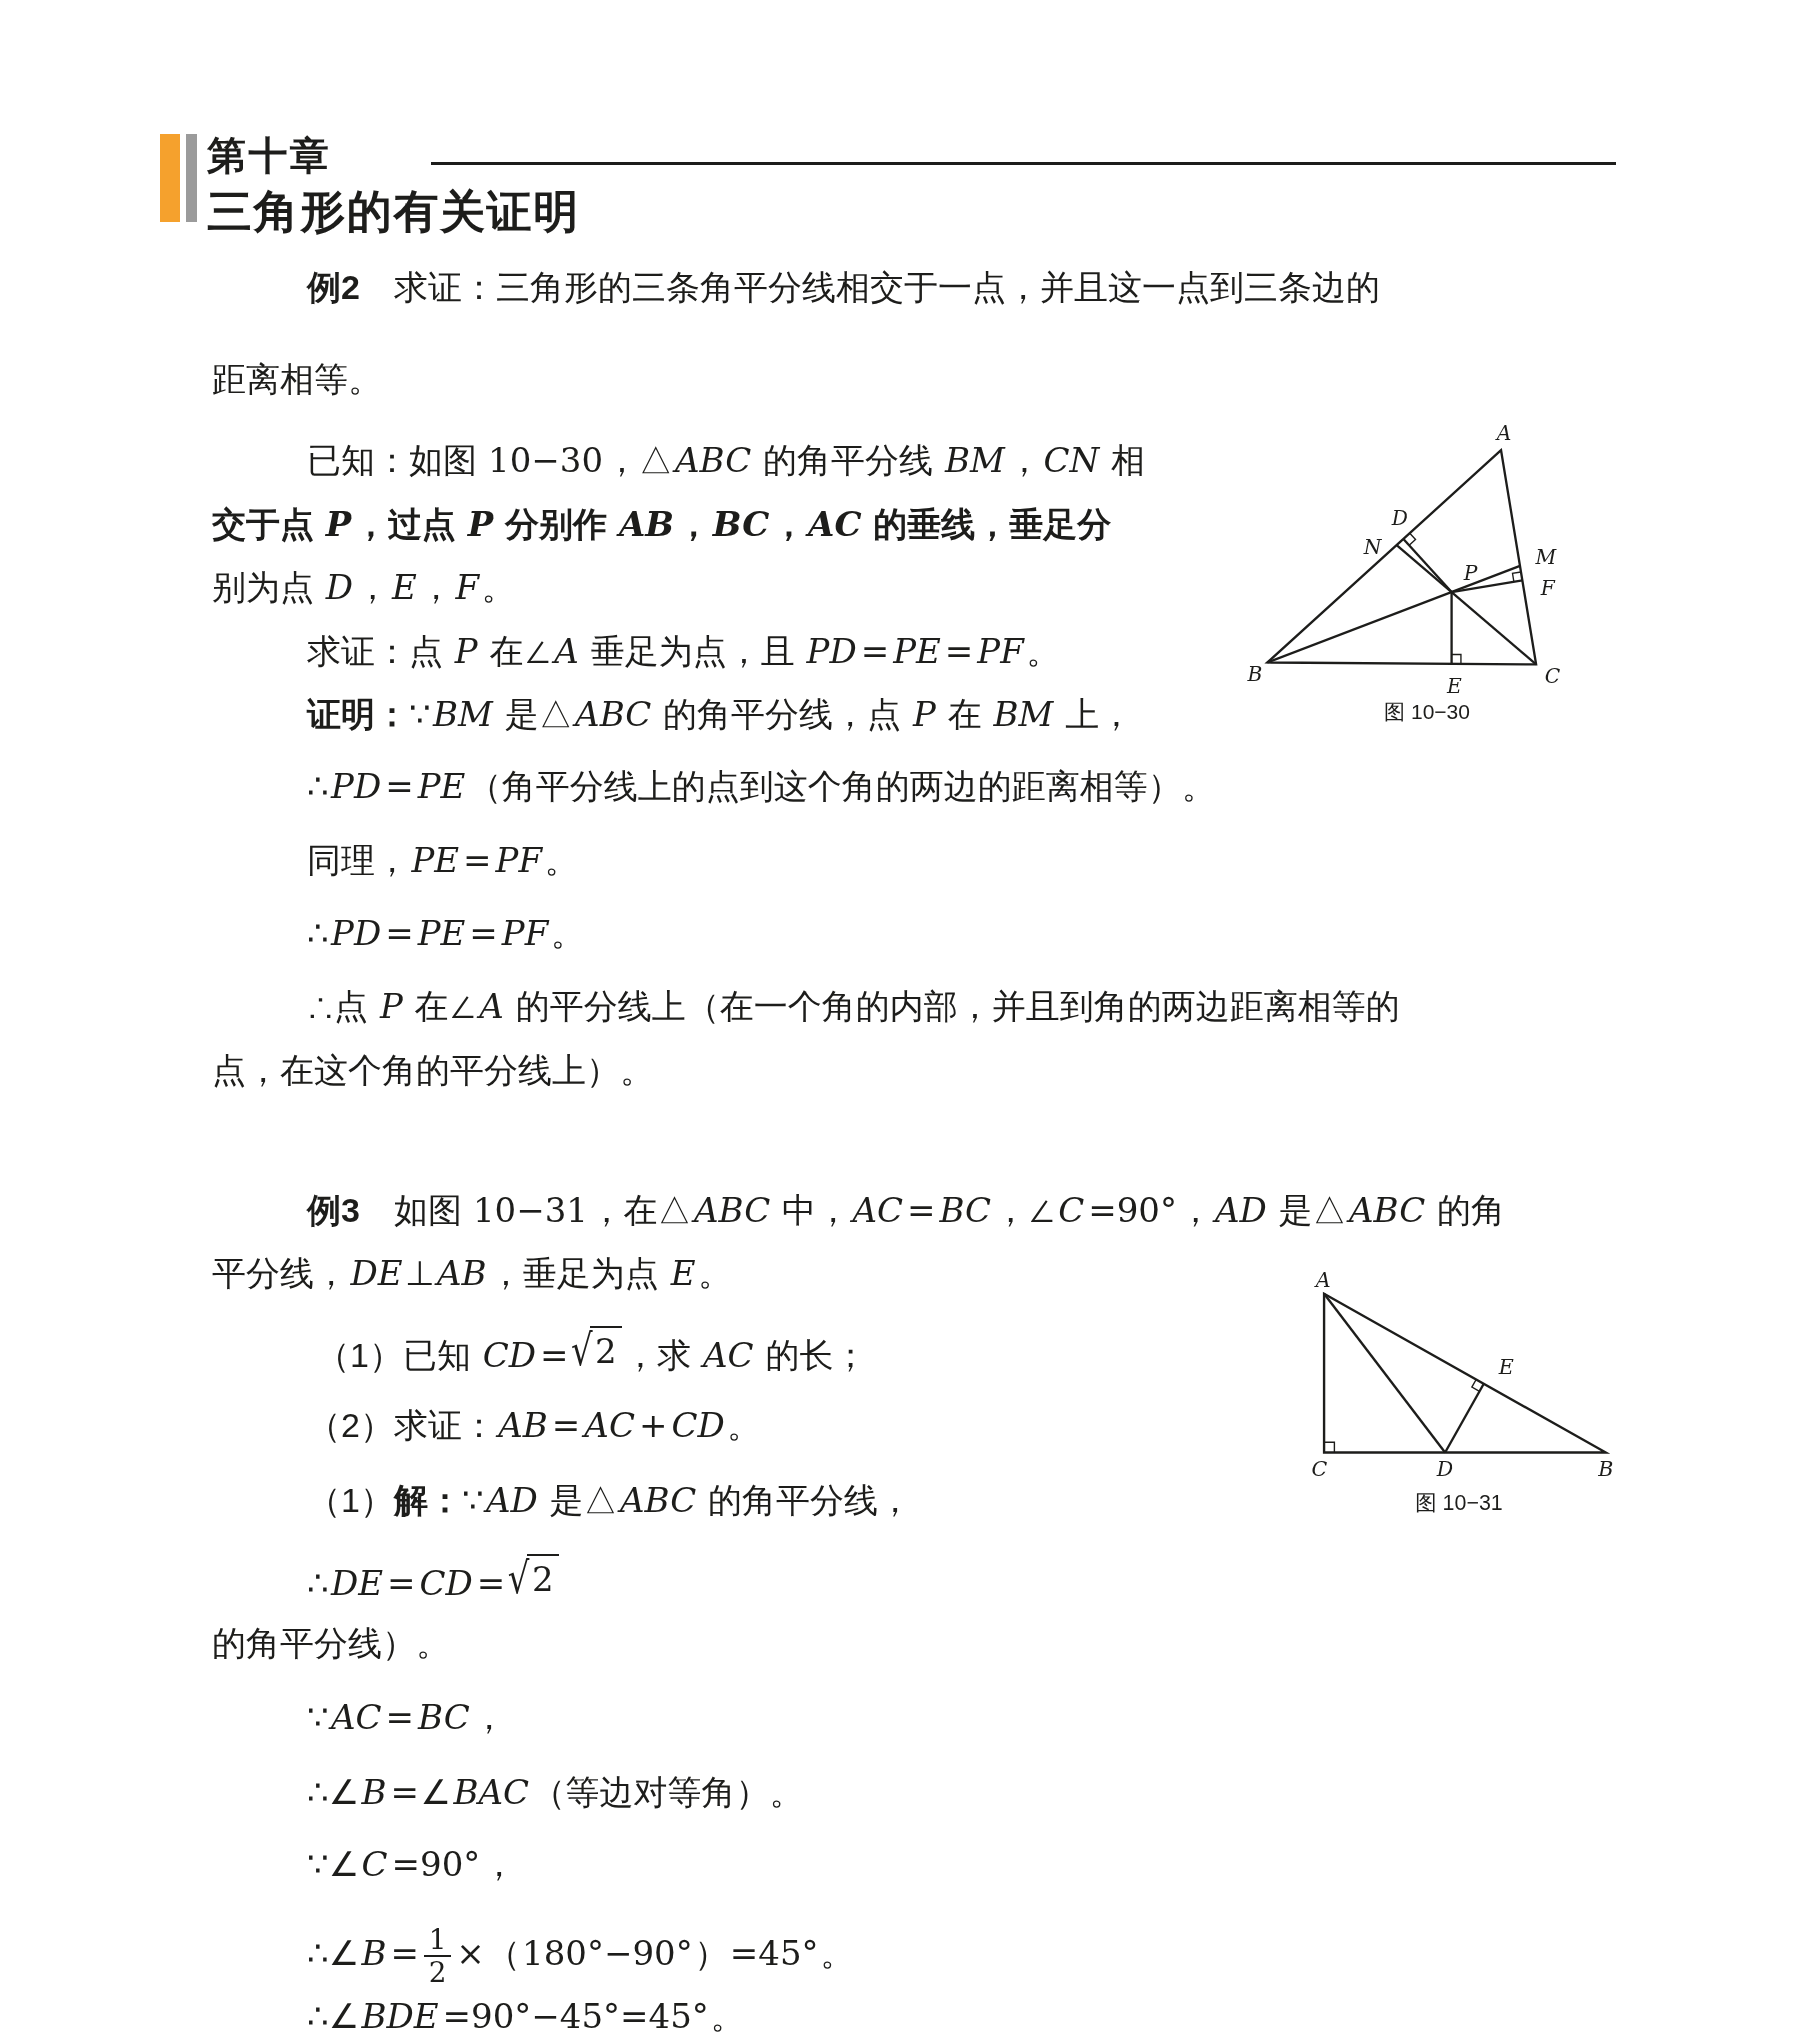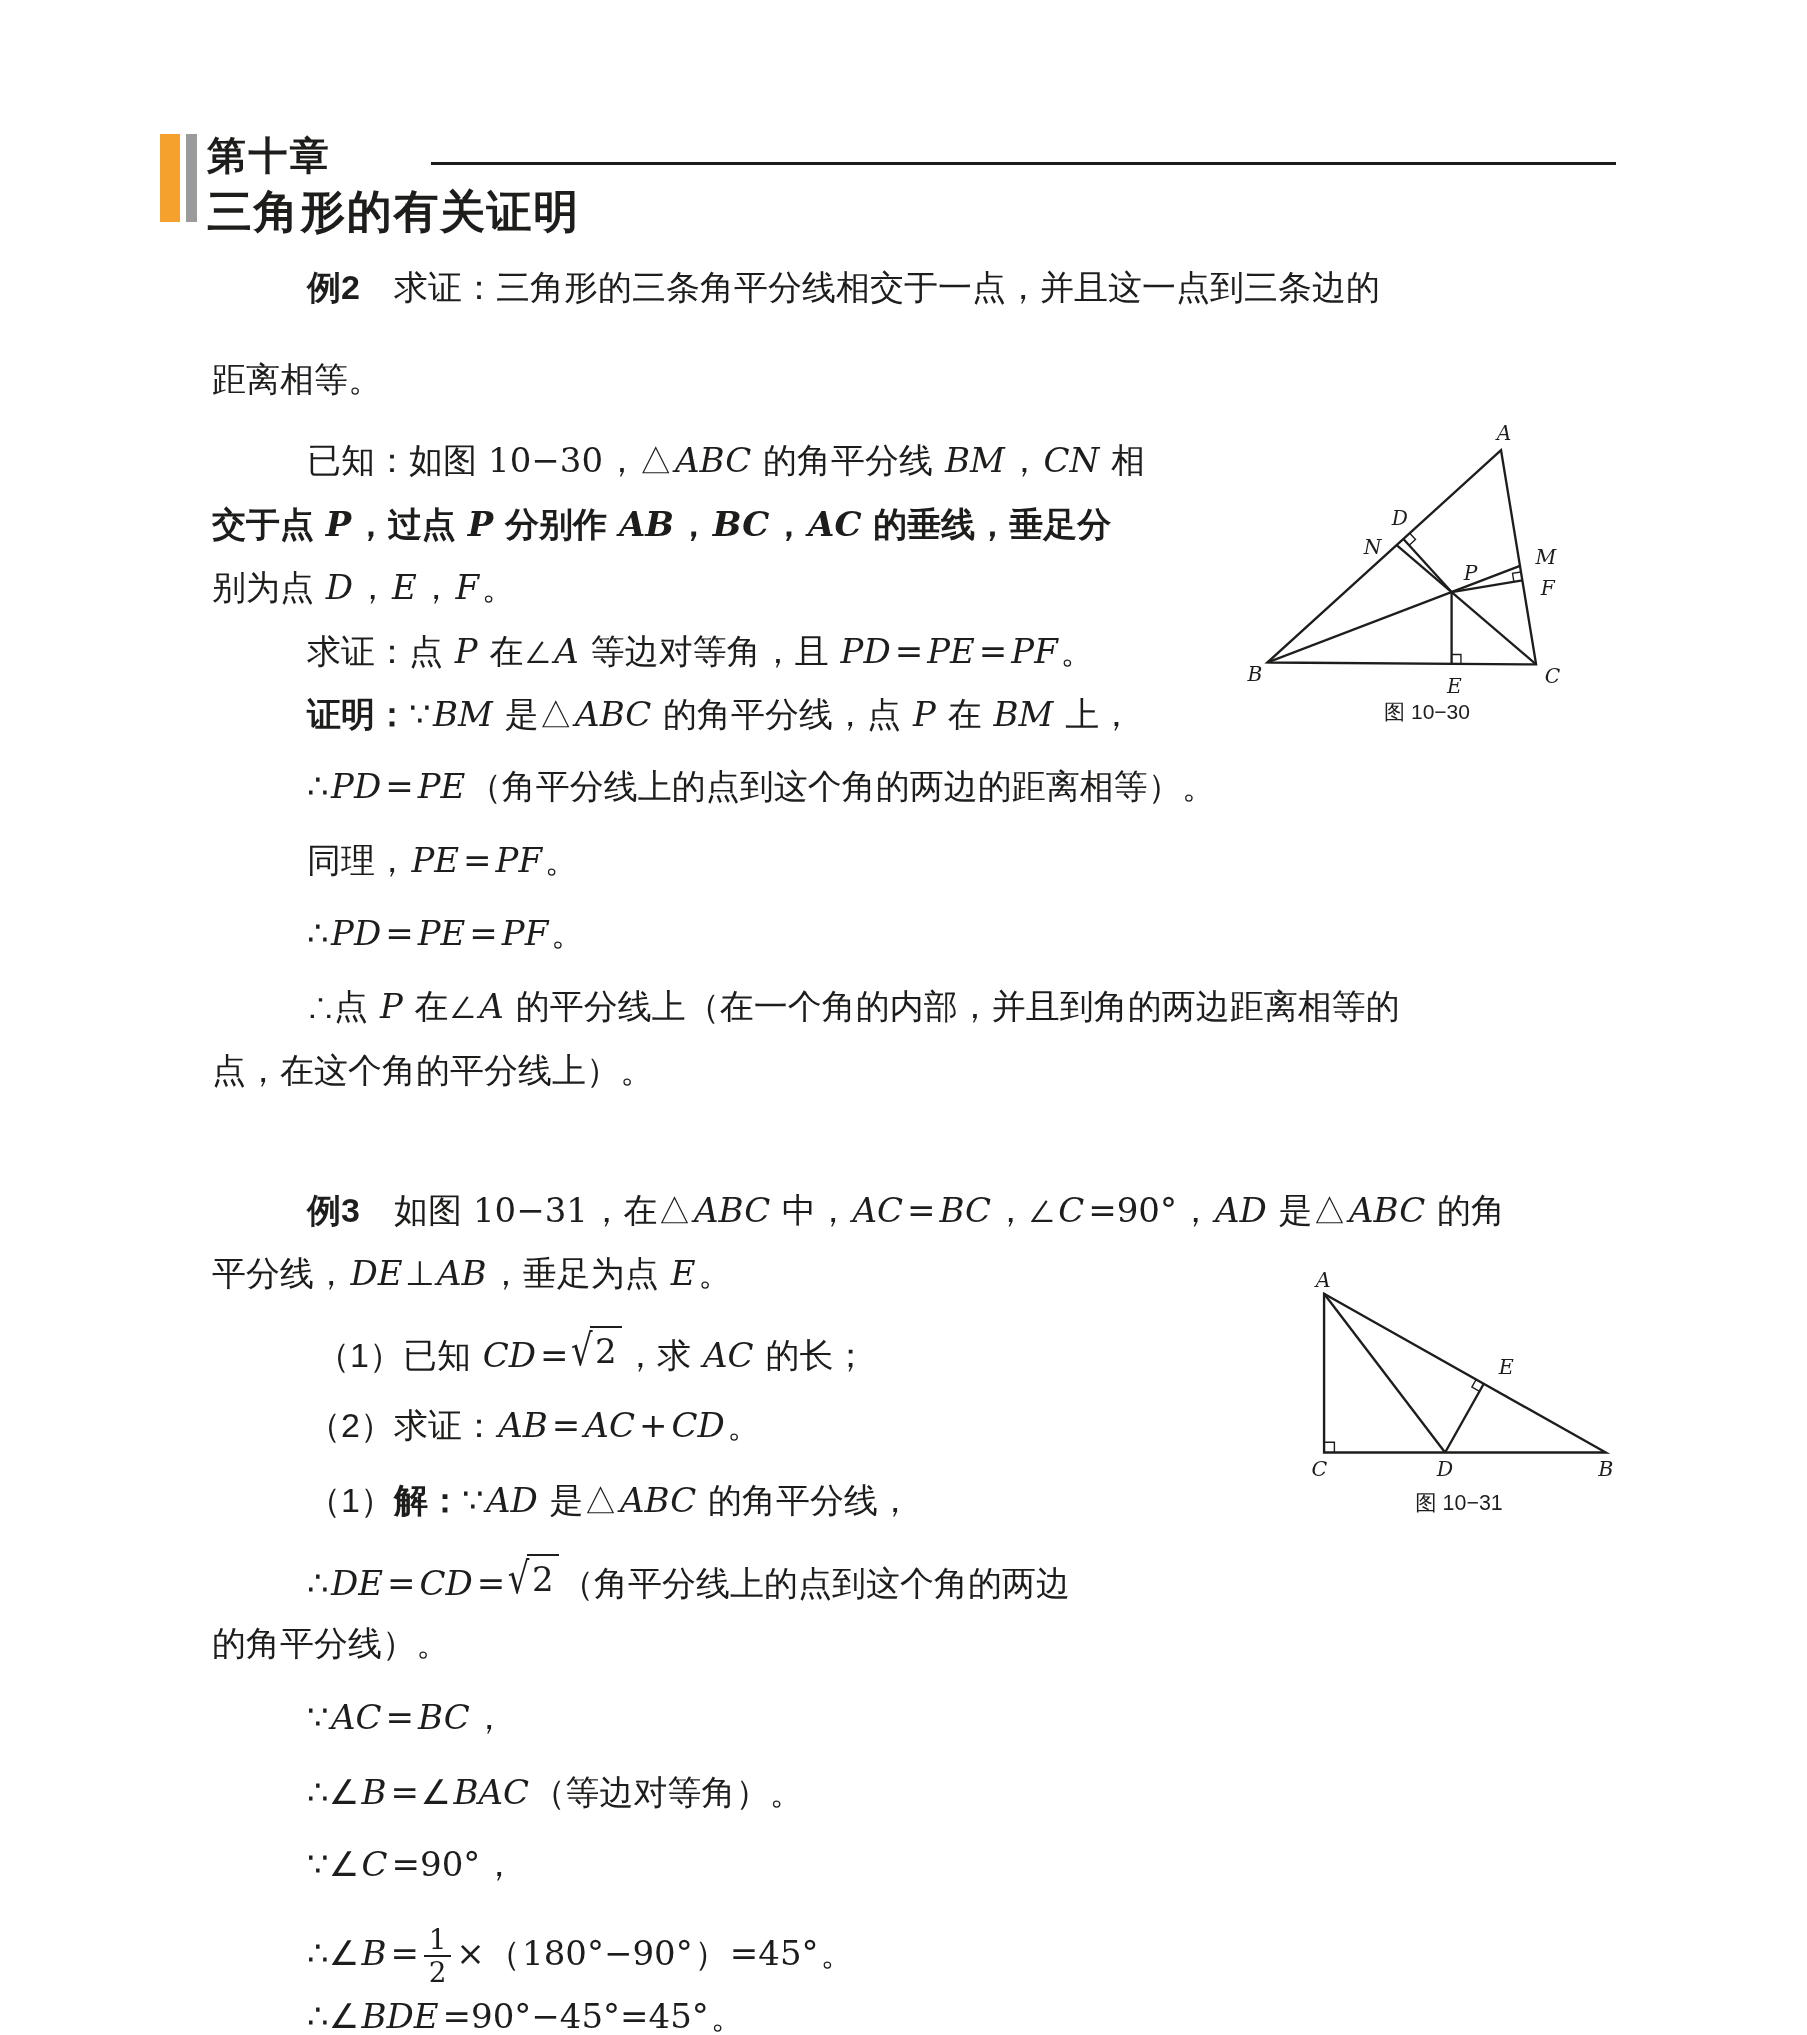--- a/index.html
+++ b/index.html
@@ -56,39 +56,39 @@
     <div id="header-rule"></div>
     <div id="chapter-title">三角形的有关证明</div>
   </div>
 
   <div id="body-lines">
       <div class="tline" style="left: 307px; top: 265px;"><span class="seg-b">例2</span><span class="seg-t">　求证：三角形的三条角平分线相交于一点，并且这一点到三条边的</span></div>
       <div class="tline" style="left: 212px; top: 357px;"><span class="seg-t">距离相等。</span></div>
       <div class="tline" style="left: 307px; top: 438px;"><span class="seg-t">已知：如图 </span><span class="seg-n">10−30</span><span class="seg-t">，△</span><span class="seg-m">ABC</span><span class="seg-t"> 的角平分线 </span><span class="seg-m">BM</span><span class="seg-t">，</span><span class="seg-m">CN</span><span class="seg-t"> 相</span></div>
       <div class="tline" style="left: 212px; top: 502px; font-weight: bold;"><span class="seg-t">交于点 </span><span class="seg-m">P</span><span class="seg-t">，过点 </span><span class="seg-m">P</span><span class="seg-t"> 分别作 </span><span class="seg-m">AB</span><span class="seg-t">，</span><span class="seg-m">BC</span><span class="seg-t">，</span><span class="seg-m">AC</span><span class="seg-t"> 的垂线，垂足分</span></div>
       <div class="tline" style="left: 212px; top: 565px;"><span class="seg-t">别为点 </span><span class="seg-m">D</span><span class="seg-t">，</span><span class="seg-m">E</span><span class="seg-t">，</span><span class="seg-m">F</span><span class="seg-t">。</span></div>
-      <div class="tline" style="left: 307px; top: 629px;"><span class="seg-t">求证：点 </span><span class="seg-m">P</span><span class="seg-t"> 在∠</span><span class="seg-m">A</span><span class="seg-t"> 等边对等角，且 </span><span class="seg-m">PD</span><span class="seg-n">=</span><span class="seg-m">PE</span><span class="seg-n">=</span><span class="seg-m">PF</span><span class="seg-t">。</span></div>
+      <div class="tline" style="left: 307px; top: 629px;"><span class="seg-t">求证：点 </span><span class="seg-m">P</span><span class="seg-t"> 在∠</span><span class="seg-m">A</span><span class="seg-t"> 垂足为点，且 </span><span class="seg-m">PD</span><span class="seg-n">=</span><span class="seg-m">PE</span><span class="seg-n">=</span><span class="seg-m">PF</span><span class="seg-t">。</span></div>
       <div class="tline" style="left: 307px; top: 692px;"><span class="seg-b">证明：</span><span class="seg-t">∵</span><span class="seg-m">BM</span><span class="seg-t"> 是△</span><span class="seg-m">ABC</span><span class="seg-t"> 的角平分线，点 </span><span class="seg-m">P</span><span class="seg-t"> 在 </span><span class="seg-m">BM</span><span class="seg-t"> 上，</span></div>
       <div class="tline" style="left: 307px; top: 764px;"><span class="seg-t">∴</span><span class="seg-m">PD</span><span class="seg-n">=</span><span class="seg-m">PE</span><span class="seg-t">（角平分线上的点到这个角的两边的距离相等）。</span></div>
       <div class="tline" style="left: 307px; top: 838px;"><span class="seg-t">同理，</span><span class="seg-m">PE</span><span class="seg-n">=</span><span class="seg-m">PF</span><span class="seg-t">。</span></div>
       <div class="tline" style="left: 307px; top: 911px;"><span class="seg-t">∴</span><span class="seg-m">PD</span><span class="seg-n">=</span><span class="seg-m">PE</span><span class="seg-n">=</span><span class="seg-m">PF</span><span class="seg-t">。</span></div>
       <div class="tline" style="left: 307px; top: 984px; text-align: right;"><span class="seg-t">∴点 </span><span class="seg-m">P</span><span class="seg-t"> 在∠</span><span class="seg-m">A</span><span class="seg-t"> 的平分线上（在一个角的内部，并且到角的两边距离相等的</span></div>
       <div class="tline" style="left: 212px; top: 1048px;"><span class="seg-t">点，在这个角的平分线上）。</span></div>
       <div class="tline" style="left: 307px; top: 1188px;"><span class="seg-b">例3</span><span class="seg-t">　如图 </span><span class="seg-n">10−31</span><span class="seg-t">，在△</span><span class="seg-m">ABC</span><span class="seg-t"> 中，</span><span class="seg-m">AC</span><span class="seg-n">=</span><span class="seg-m">BC</span><span class="seg-t">，∠</span><span class="seg-m">C</span><span class="seg-n">=90°</span><span class="seg-t">，</span><span class="seg-m">AD</span><span class="seg-t"> 是△</span><span class="seg-m">ABC</span><span class="seg-t"> 的角</span></div>
       <div class="tline" style="left: 212px; top: 1251px;"><span class="seg-t">平分线，</span><span class="seg-m">DE</span><span class="seg-t">⊥</span><span class="seg-m">AB</span><span class="seg-t">，垂足为点 </span><span class="seg-m">E</span><span class="seg-t">。</span></div>
       <div class="tline" style="left: 316px; top: 1326px;"><span class="seg-t">（1）已知 </span><span class="seg-m">CD</span><span class="seg-n">=</span><span class="sqrt">
           <span class="rad">√</span>
           <span class="sbody"><span class="seg-n">2</span></span>
         </span><span class="seg-t">，求 </span><span class="seg-m">AC</span><span class="seg-t"> 的长；</span></div>
       <div class="tline" style="left: 307px; top: 1403px;"><span class="seg-t">（2）求证：</span><span class="seg-m">AB</span><span class="seg-n">=</span><span class="seg-m">AC</span><span class="seg-n">+</span><span class="seg-m">CD</span><span class="seg-t">。</span></div>
       <div class="tline" style="left: 307px; top: 1478px;"><span class="seg-t">（1）</span><span class="seg-b">解：</span><span class="seg-t">∵</span><span class="seg-m">AD</span><span class="seg-t"> 是△</span><span class="seg-m">ABC</span><span class="seg-t"> 的角平分线，</span></div>
       <div class="tline" style="left: 307px; top: 1554px;"><span class="seg-t">∴</span><span class="seg-m">DE</span><span class="seg-n">=</span><span class="seg-m">CD</span><span class="seg-n">=</span><span class="sqrt">
           <span class="rad">√</span>
           <span class="sbody"><span class="seg-n">2</span></span>
-        </span><span class="seg-t">（角平分线上的点到这个角的两边</span></div>
+        </span></div>
       <div class="tline" style="left: 212px; top: 1621px;"><span class="seg-t">的角平分线）。</span></div>
       <div class="tline" style="left: 307px; top: 1695px;"><span class="seg-t">∵</span><span class="seg-m">AC</span><span class="seg-n">=</span><span class="seg-m">BC</span><span class="seg-t">，</span></div>
       <div class="tline" style="left: 307px; top: 1770px;"><span class="seg-t">∴∠</span><span class="seg-m">B</span><span class="seg-n">=</span><span class="seg-t">∠</span><span class="seg-m">BAC</span><span class="seg-t">（等边对等角）。</span></div>
       <div class="tline" style="left: 307px; top: 1842px; text-align: center;"><span class="seg-t">∵∠</span><span class="seg-m">C</span><span class="seg-n">=90°</span><span class="seg-t">，</span></div>
       <div class="tline" style="left: 307px; top: 1924px;"><span class="seg-t">∴∠</span><span class="seg-m">B</span><span class="seg-n">=</span><span class="frac"><span class="num">1</span><span class="den">2</span></span><span class="seg-n">×</span><span class="seg-t">（</span><span class="seg-n">180°−90°</span><span class="seg-t">）</span><span class="seg-n">=45°</span><span class="seg-t">。</span></div>
       <div class="tline" style="left: 307px; top: 1994px;"><span class="seg-t">∴∠</span><span class="seg-m">BDE</span><span class="seg-n">=90°−45°=45°</span><span class="seg-t">。</span></div>
     </div>
 
   <div class="fig" style="left:1244px;top:413px;width:370px;">
     <svg viewBox="0 0 950 800" width="370" height="312">

